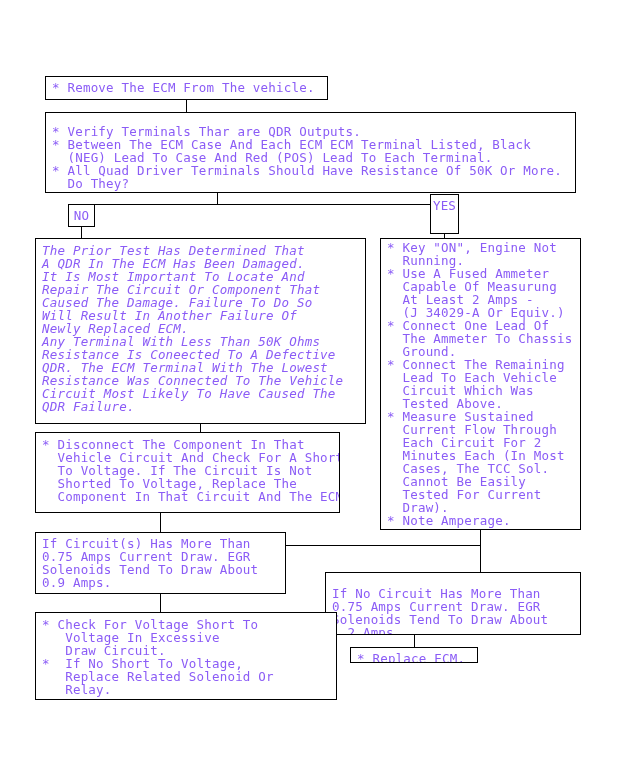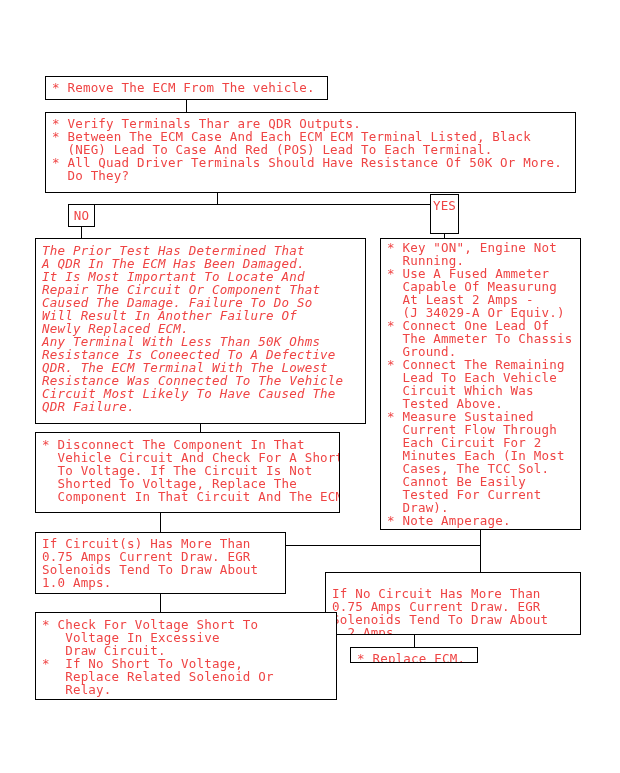--- a/index.html
+++ b/index.html
@@ -24,21 +24,21 @@
   .connectors line {
     stroke: #000000;
     stroke-width: 1;
     shape-rendering: crispEdges;
   }
   .box {
     position: absolute;
     z-index: 2;
     border: 1px solid #000000;
     background: #ffffff;
-    color: #ef4444;
+    color: #8b5cf6;
     font: 12.5px/13px "DejaVu Sans Mono", "Liberation Mono", monospace;
     letter-spacing: 0.2px;
     white-space: pre;
     padding: 2px 6px;
     box-sizing: border-box;
     overflow: hidden;
   }
   .label-box {
     text-align: center;
     padding: 4px 0;
@@ -58,21 +58,21 @@
     <line x1="200.5" y1="424" x2="200.5" y2="433"></line>
     <line x1="160.5" y1="513" x2="160.5" y2="533"></line>
     <line x1="480.5" y1="530" x2="480.5" y2="573"></line>
     <line x1="286" y1="545.5" x2="481" y2="545.5"></line>
     <line x1="160.5" y1="594" x2="160.5" y2="613"></line>
     <line x1="414.5" y1="635" x2="414.5" y2="648"></line>
   </svg>
 
   <div class="box" style="left:45px; top:76px; width:283px; height:24px; padding-top:4px;">* Remove The ECM From The vehicle.</div>
 
-  <div class="box" style="left:45px; top:112px; width:531px; height:81px; padding-top:4px;">* Verify Terminals Thar are QDR Outputs.
+  <div class="box" style="left:45px; top:112px; width:531px; height:81px; padding-top:12px;">* Verify Terminals Thar are QDR Outputs.
 * Between The ECM Case And Each ECM ECM Terminal Listed, Black
   (NEG) Lead To Case And Red (POS) Lead To Each Terminal.
 * All Quad Driver Terminals Should Have Resistance Of 50K Or More.
   Do They?</div>
 
   <div class="box label-box" style="left:68px; top:204px; width:27px; height:23px;">NO</div>
 
   <div class="box label-box" style="left:430px; top:194px; width:29px; height:40px;">YES</div>
 
   <div class="box" style="left:35px; top:238px; width:331px; height:186px; padding-top:5px;font-style:italic;">The Prior Test Has Determined That
@@ -114,21 +114,21 @@
 
   <div class="box" style="left:35px; top:432px; width:305px; height:81px; padding-top:5px;">* Disconnect The Component In That
   Vehicle Circuit And Check For A Short
   To Voltage. If The Circuit Is Not
   Shorted To Voltage, Replace The
   Component In That Circuit And The ECM.</div>
 
   <div class="box" style="left:35px; top:532px; width:251px; height:62px; padding-top:4px;">If Circuit(s) Has More Than
 0.75 Amps Current Draw. EGR
 Solenoids Tend To Draw About
-1.0 Amps.</div>
+0.9 Amps.</div>
 
   <div class="box" style="left:325px; top:572px; width:256px; height:63px; padding-top:14px;">If No Circuit Has More Than
 0.75 Amps Current Draw. EGR
 Solenoids Tend To Draw About
 1.2 Amps.</div>
 
   <div class="box" style="left:35px; top:612px; width:302px; height:88px; padding-top:5px;">* Check For Voltage Short To
    Voltage In Excessive
    Draw Circuit.
 *  If No Short To Voltage,

